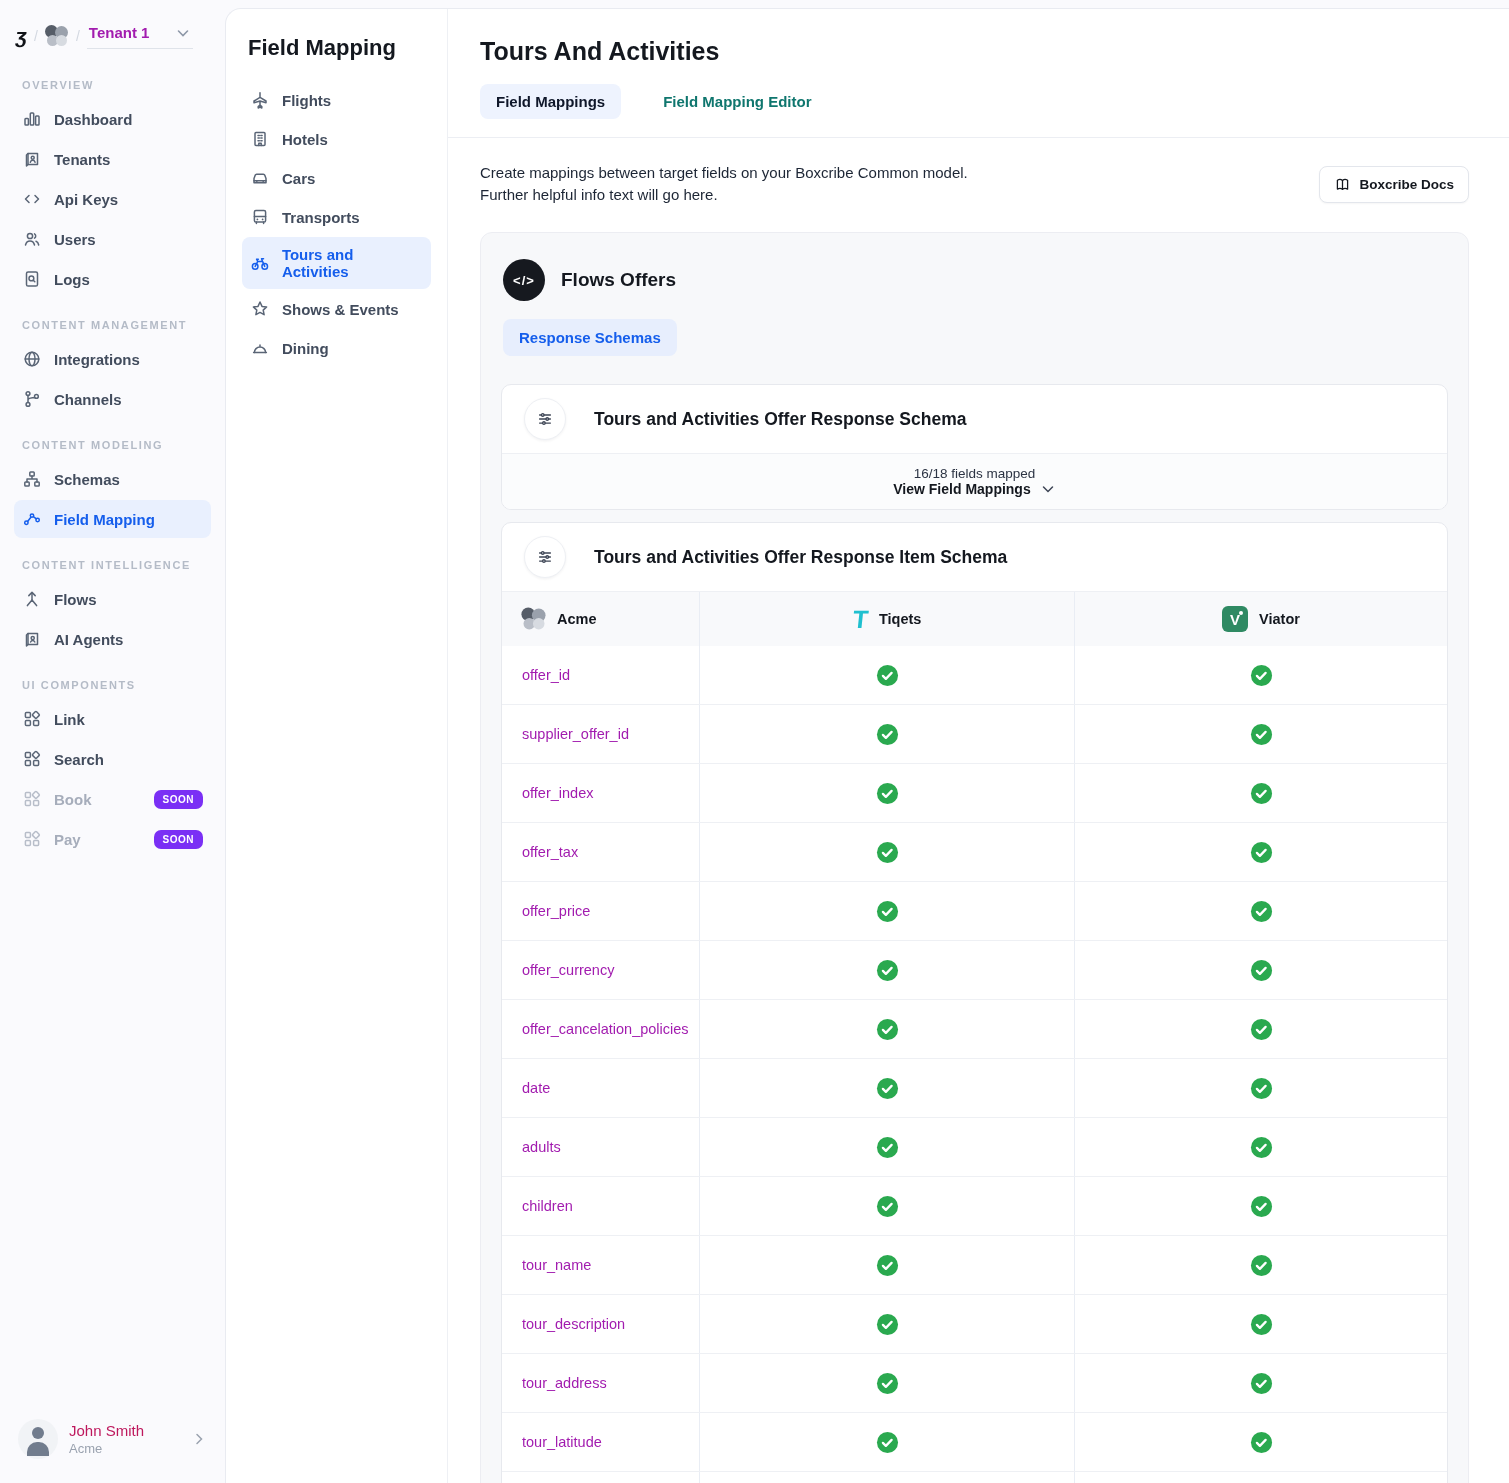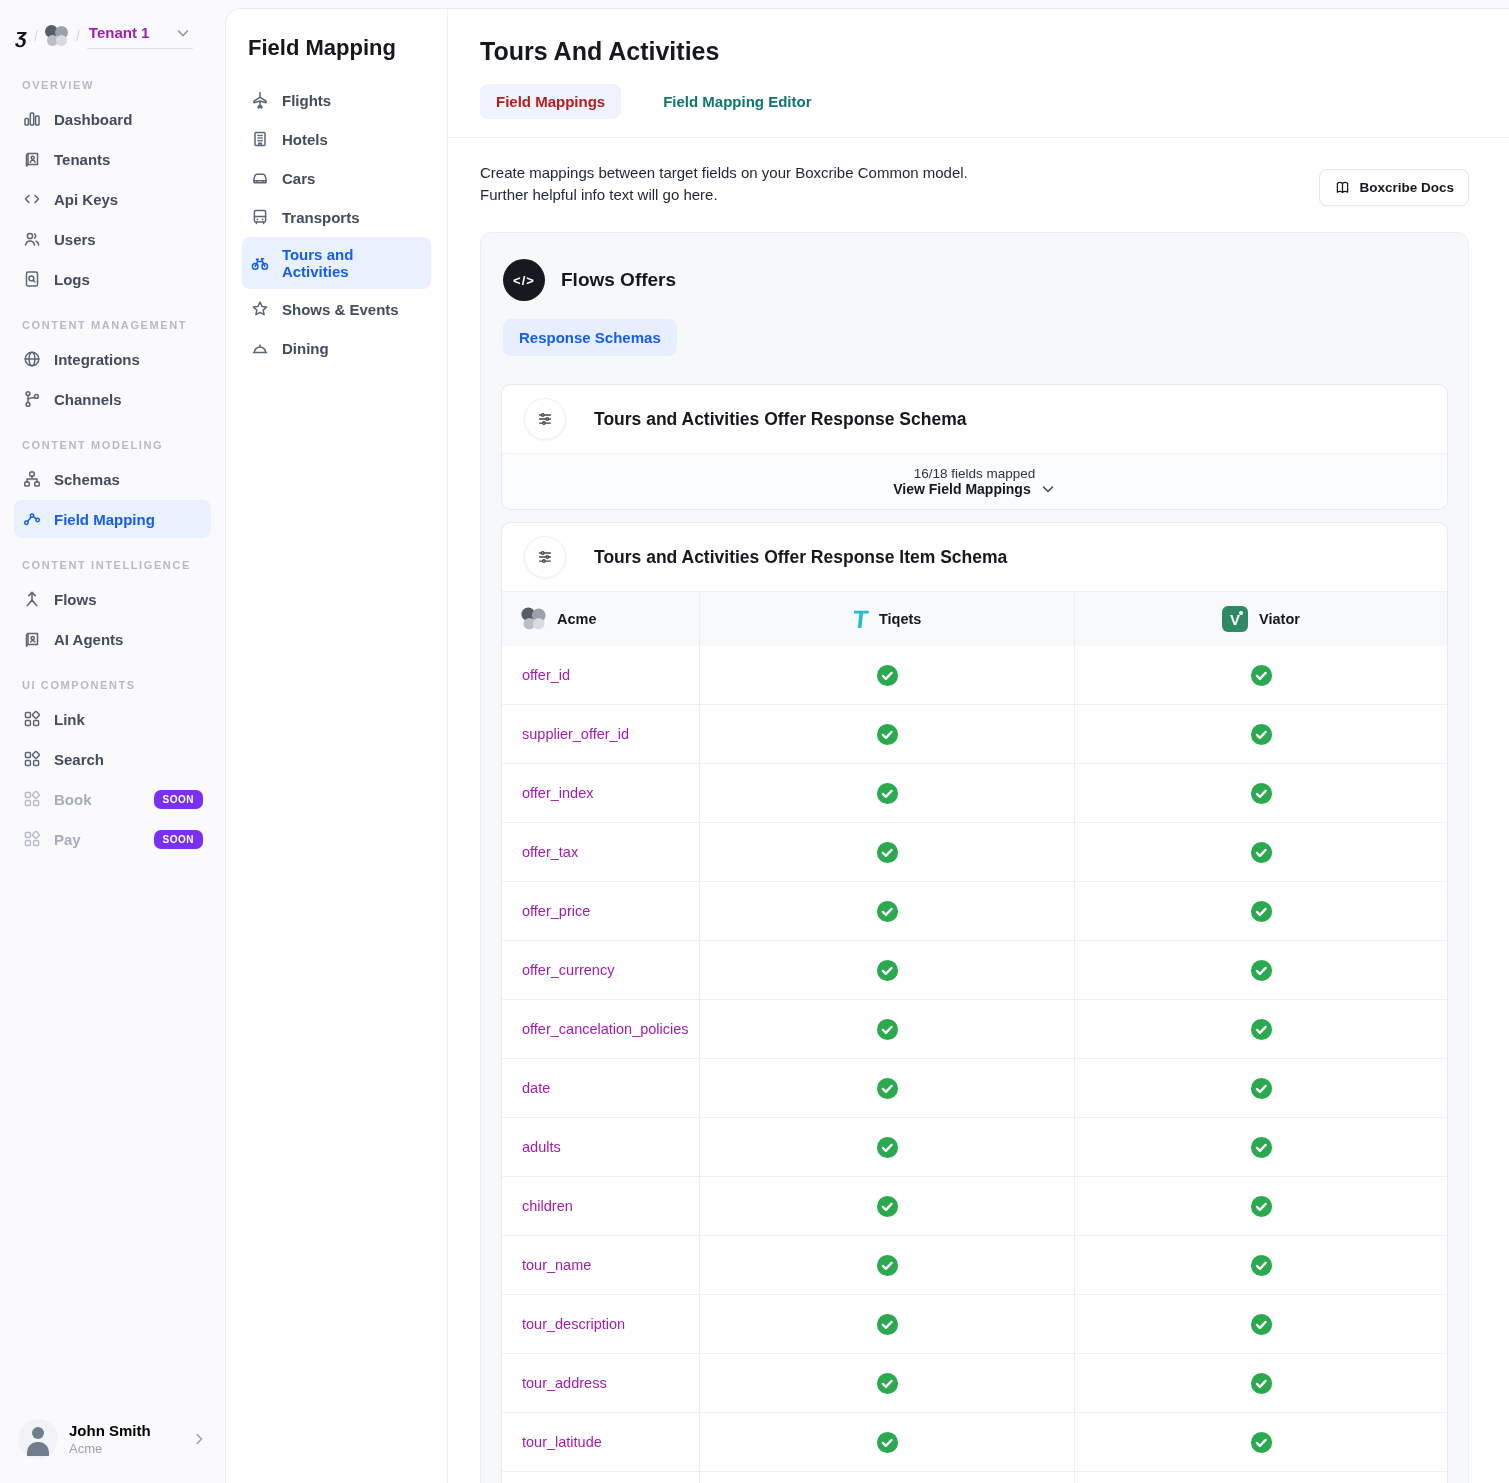--- a/index.html
+++ b/index.html
@@ -28,43 +28,43 @@
   .nav-item.active { background:#e9f0fe; color:#155eec; }
   .nav-item.active svg { stroke:#155eec; }
   .nav-item.disabled { color:#a6adbb; }
   .nav-item.disabled svg { stroke:#b7bdc9; }
   .soon-badge { margin-left:auto; background:#7a2ff5; color:#fff; font-size:10px; font-weight:800;
     letter-spacing:.5px; border-radius:7px; padding:4px 9px; }
   .user-row { margin-top:auto; display:flex; align-items:center; gap:11px; padding:6px 4px; cursor:pointer; }
   .avatar { width:40px; height:40px; border-radius:50%; background:#f1f3f6; position:relative; overflow:hidden; flex:none; }
   .avatar .head { position:absolute; width:12px; height:12px; border-radius:50%; background:#717c8d; left:14px; top:8px; }
   .avatar .body { position:absolute; width:22px; height:14px; border-radius:10px 10px 0 0; background:#717c8d; left:9px; top:23px; }
-  .user-name { font-size:15px; font-weight:700; color:#000000; }
+  .user-name { font-size:15px; font-weight:400; color:#be185d; }
   .user-org { font-size:13px; color:#9aa2af; margin-top:2px; }
   .user-chevron { margin-left:auto; }
 
   
   .right-panel { flex:1; margin-top:8px; background:#fff; border:1px solid #e9ebf1; border-right:0; border-bottom:0;
     border-top-left-radius:16px; display:flex; overflow:hidden; }
 
   
   .submenu { width:222px; flex:none; border-right:1px solid #eef0f4; padding:26px 16px; }
   .submenu-title { font-size:22px; font-weight:800; color:#14181f; margin:0 6px 20px 6px; }
   .submenu .nav-item { font-size:15px; }
 
   
   .main { flex:1; display:flex; flex-direction:column; overflow:hidden; }
   .main-header { padding:28px 40px 0 32px; }
   .page-title { font-size:25px; font-weight:800; color:#14181f; }
   .tabs { display:flex; align-items:center; gap:26px; margin-top:18px; padding-bottom:18px; }
   .tab { font-size:15px; font-weight:800; color:#0f766e; padding:9px 16px; border-radius:8px; cursor:pointer; }
-  .tab.active { color:#b91c1c; background:#eef3fe; }
+  .tab.active { color:#0f172a; background:#eef3fe; }
   .main-divider { border-bottom:1px solid #eceef3; }
   .content { padding:24px 40px 0 32px; }
-  .intro-row { display:flex; align-items:flex-end; justify-content:space-between; }
+  .intro-row { display:flex; align-items:center; justify-content:space-between; }
   .intro-text { font-size:15px; line-height:22px; color:#1d2635; }
   .docs-btn { display:flex; align-items:center; gap:8px; background:#fff; border:1px solid #e3e6ec;
     border-radius:8px; padding:9px 14px; font-size:13.5px; font-weight:800; color:#14181f;
     box-shadow:0 1px 2px rgba(20,24,31,.04); cursor:pointer; }
 
   
   .offers-card { margin-top:26px; background:#f7f8fa; border:1px solid #ecedf2; border-radius:12px;
     padding:20px; height:1400px; }
   .offers-header { display:flex; align-items:center; gap:16px; padding:6px 2px 16px 2px; }
   .code-circle { width:42px; height:42px; border-radius:50%; background:#16191f; color:#fff;

